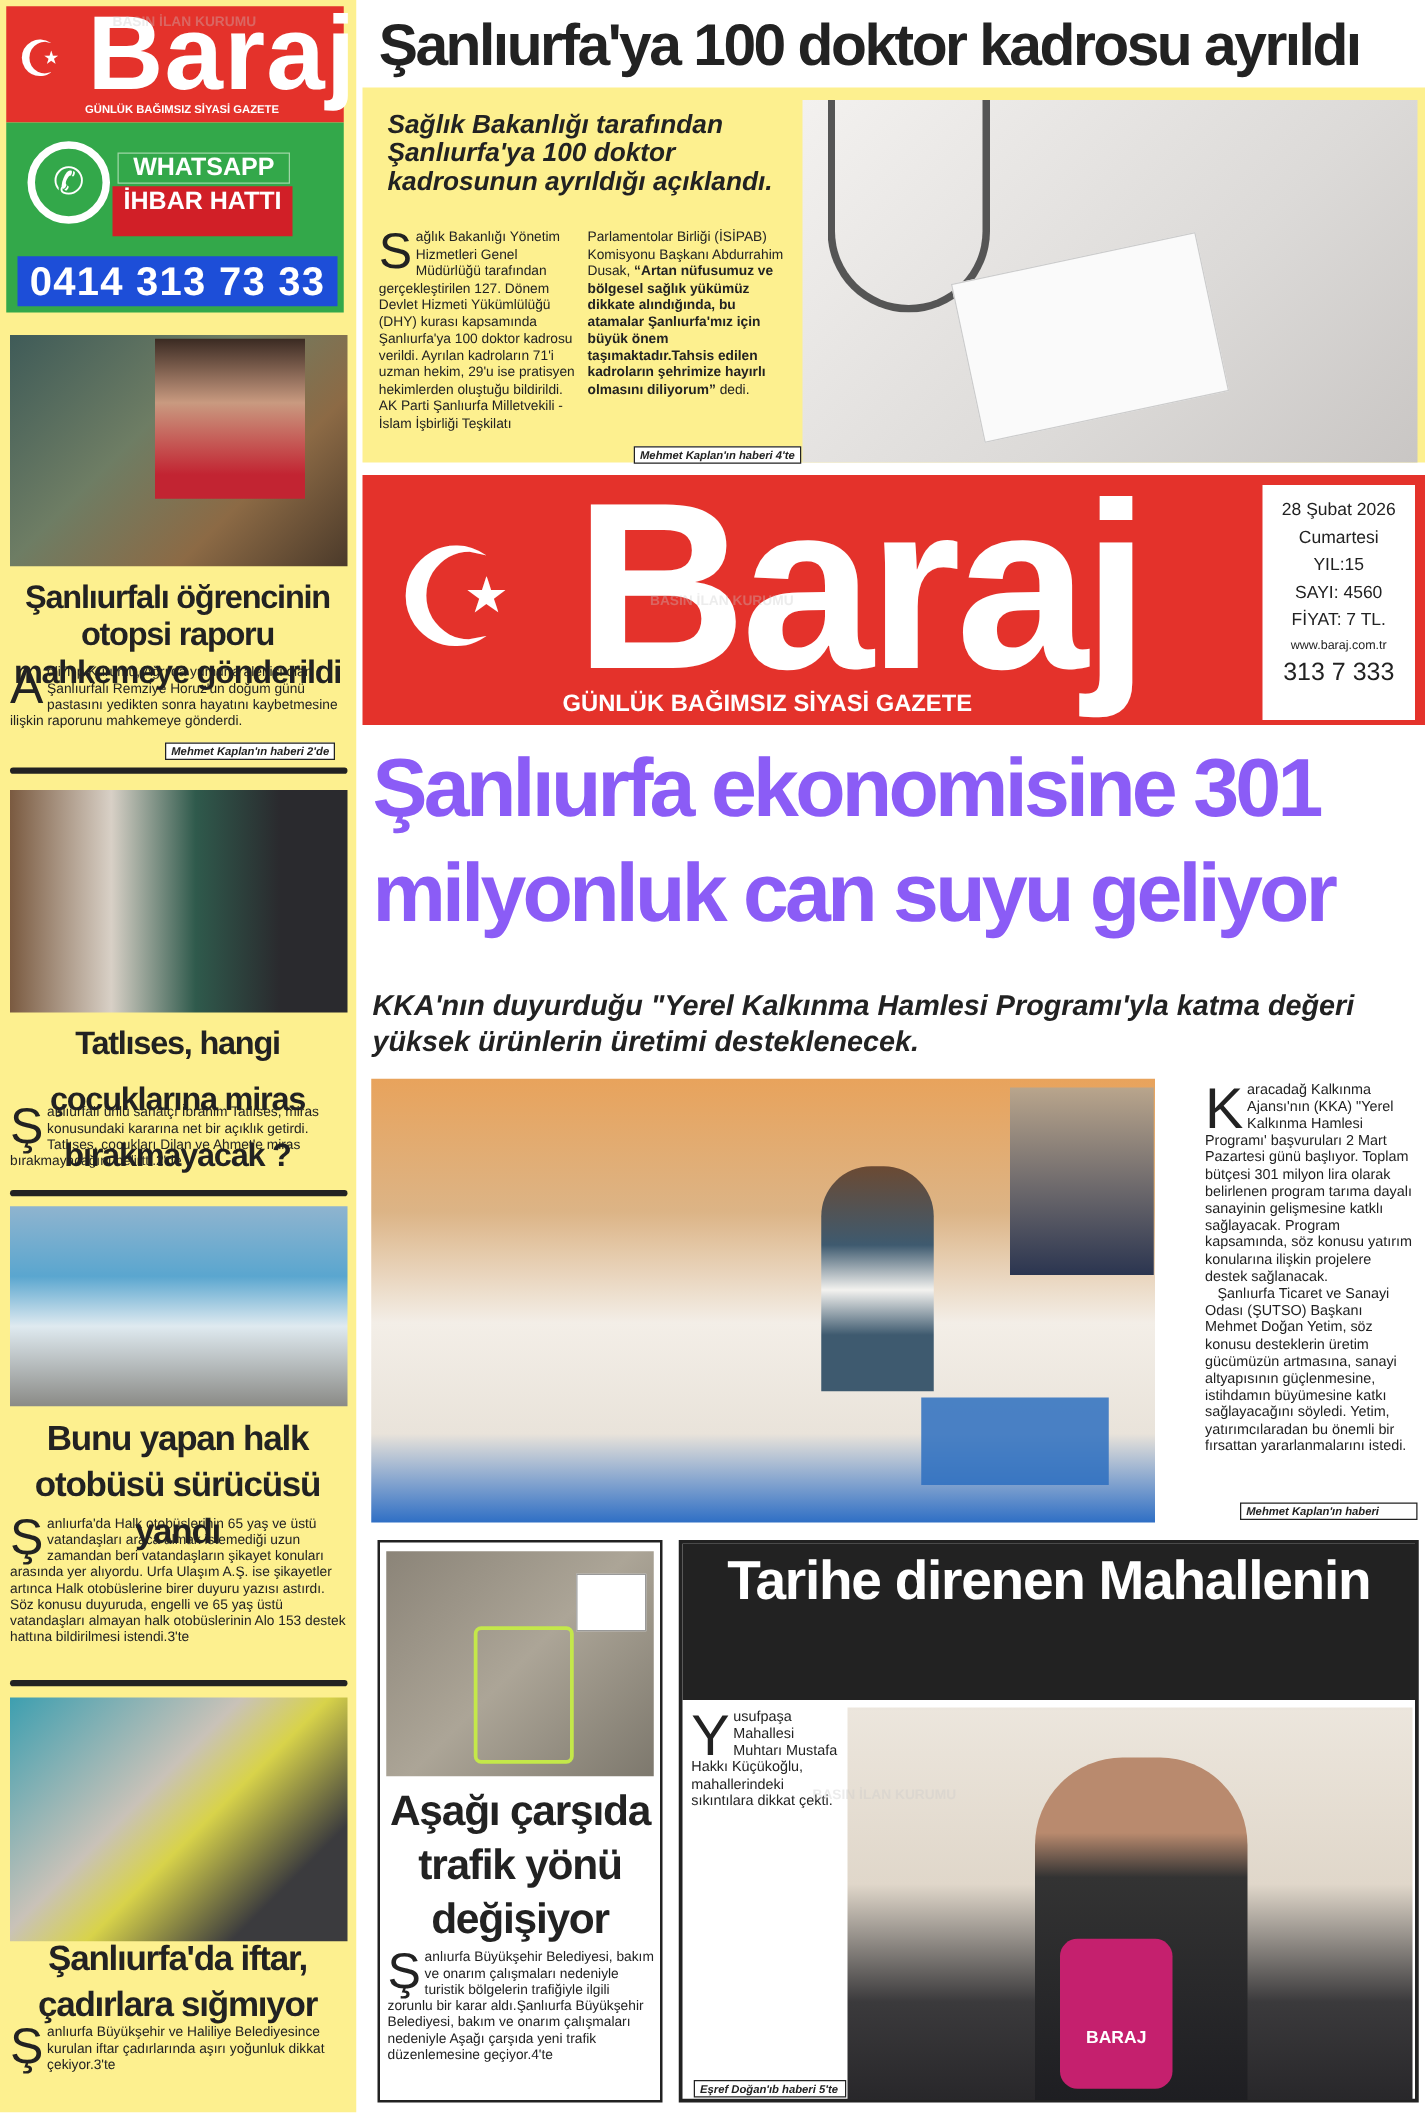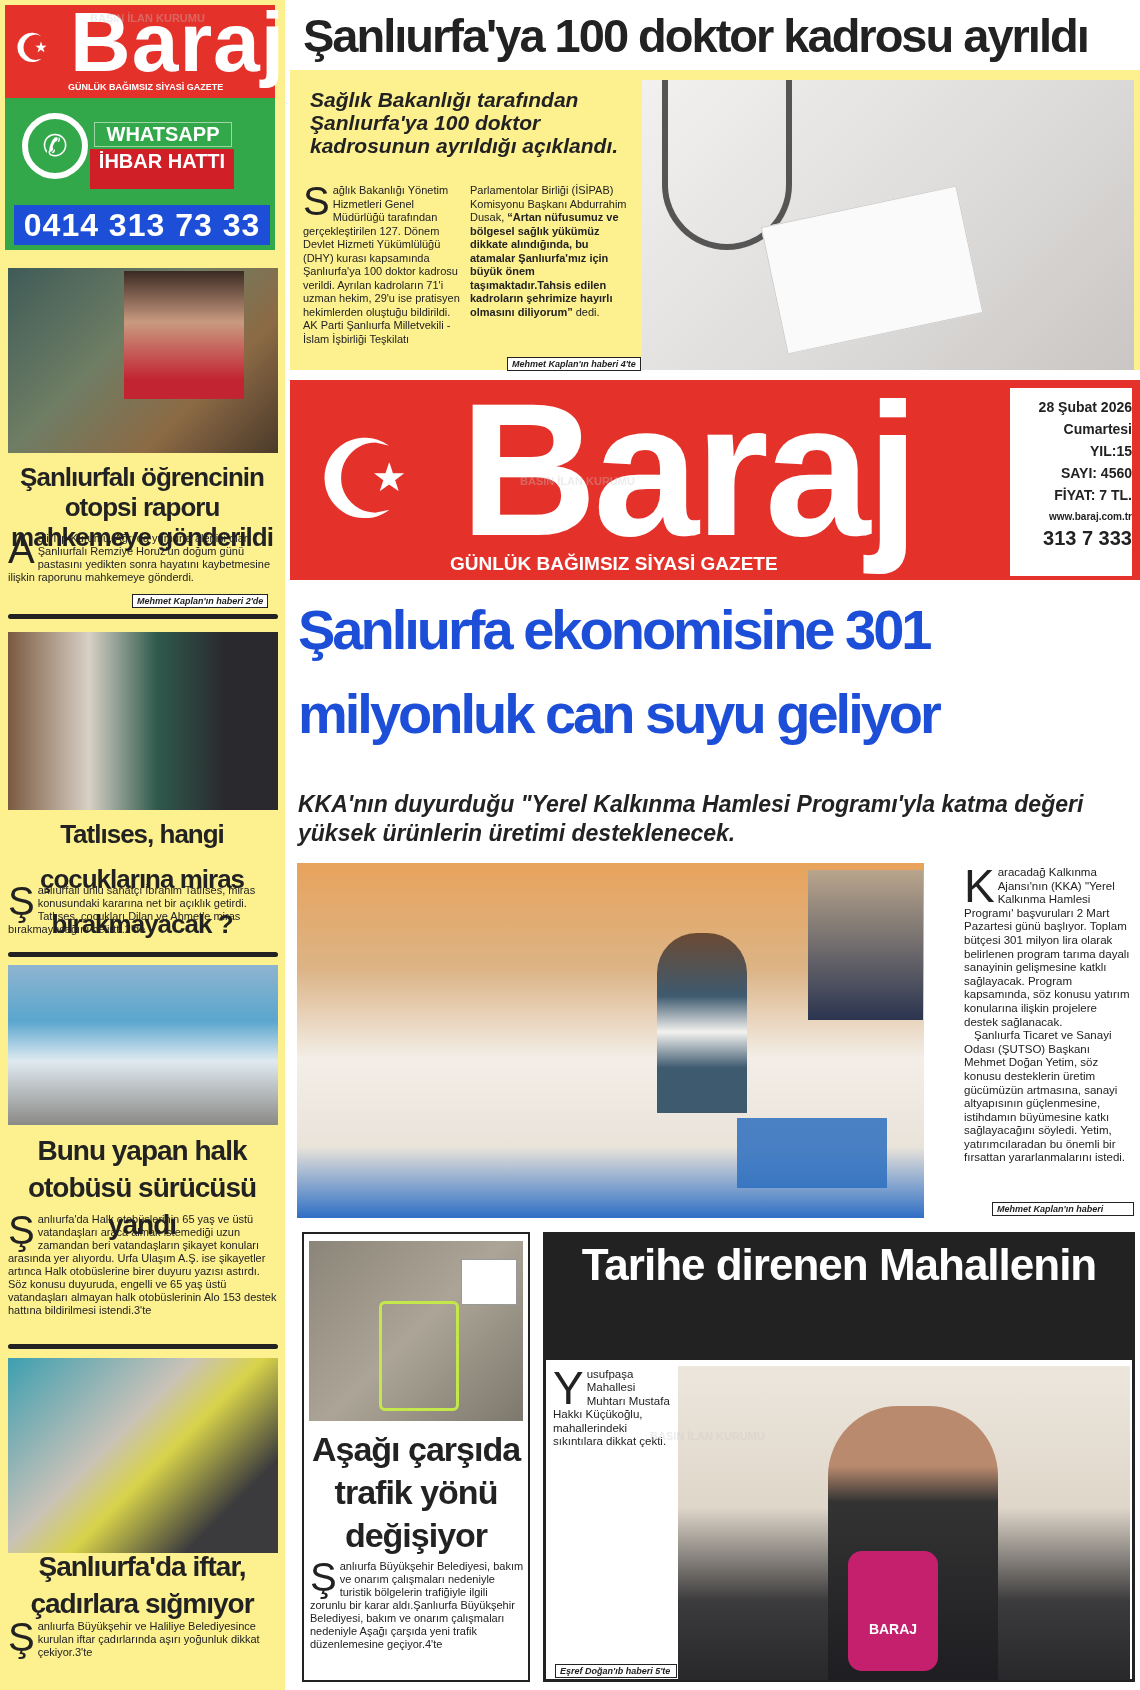--- a/index.html
+++ b/index.html
@@ -25,23 +25,23 @@
 
 .top-h{left:303px;top:8px;font-size:47px;font-weight:900;color:#222;letter-spacing:-2px;white-space:nowrap}
 .topbox{left:290px;top:70px;width:850px;height:300px;background:#fdf08f}
 .top-sub{left:310px;top:88px;width:320px;font-size:21px;font-weight:bold;font-style:italic;line-height:23px;color:#222}
 .top-col{font-size:11px;line-height:13.5px;color:#222}
 .doc-photo{left:642px;top:80px;width:492px;height:290px;background:linear-gradient(135deg,#f3f1ef,#dcdad8 60%,#c9c6c4)}
 
 .mast{left:290px;top:380px;width:850px;height:200px;background:#e4322b}
 .mast-baraj{left:460px;top:360px;font-size:190px;color:#fff;font-weight:900;letter-spacing:-4px}
 .mast-tag{left:450px;top:553px;font-size:19px;font-weight:bold;color:#fff}
-.mast-info{left:1010px;top:388px;width:122px;height:188px;background:#fff;text-align:right;font-weight:bold;font-size:14px;line-height:22px;color:#222}
+.mast-info{left:1010px;top:388px;width:122px;height:188px;background:#fff;text-align:center;font-weight:normal;font-size:14px;line-height:22px;color:#222}
 
-.main-h{left:298px;top:588px;font-size:56px;line-height:84px;font-weight:900;color:#1d4ed8;letter-spacing:-3px}
+.main-h{left:298px;top:588px;font-size:66px;line-height:84px;font-weight:900;color:#8b5cf6;letter-spacing:-3px}
 .main-sub{left:298px;top:790px;font-size:23px;line-height:29px;font-weight:bold;font-style:italic;color:#222}
 .cotton{left:297px;top:863px;width:627px;height:355px;background:linear-gradient(180deg,#e8a35c 0%,#dcb486 30%,#f3eee7 55%,#e9e3da 80%,#2f6fc5 100%)}
 .portrait{left:808px;top:870px;width:115px;height:150px;background:linear-gradient(180deg,#b9a58c,#2b3550)}
 .kka-body{left:964px;top:866px;width:170px;font-size:11.5px;line-height:13.6px;color:#222}
 
 .mapbox{left:302px;top:1232px;width:228px;height:450px;border:2px solid #222;background:#fff}
 .map{left:309px;top:1241px;width:214px;height:180px;background:linear-gradient(135deg,#8b8478,#aca597,#7d786d)}
 .ya-box{left:543px;top:1232px;width:592px;height:450px;border:3px solid #222;background:#fff}
 .ya-head{left:546px;top:1235px;width:586px;height:125px;background:#222}
 .ya-photo{left:678px;top:1366px;width:452px;height:314px;background:linear-gradient(180deg,#ece6dd,#e0d7ca 45%,#3b3a3c 75%,#28272a)}

